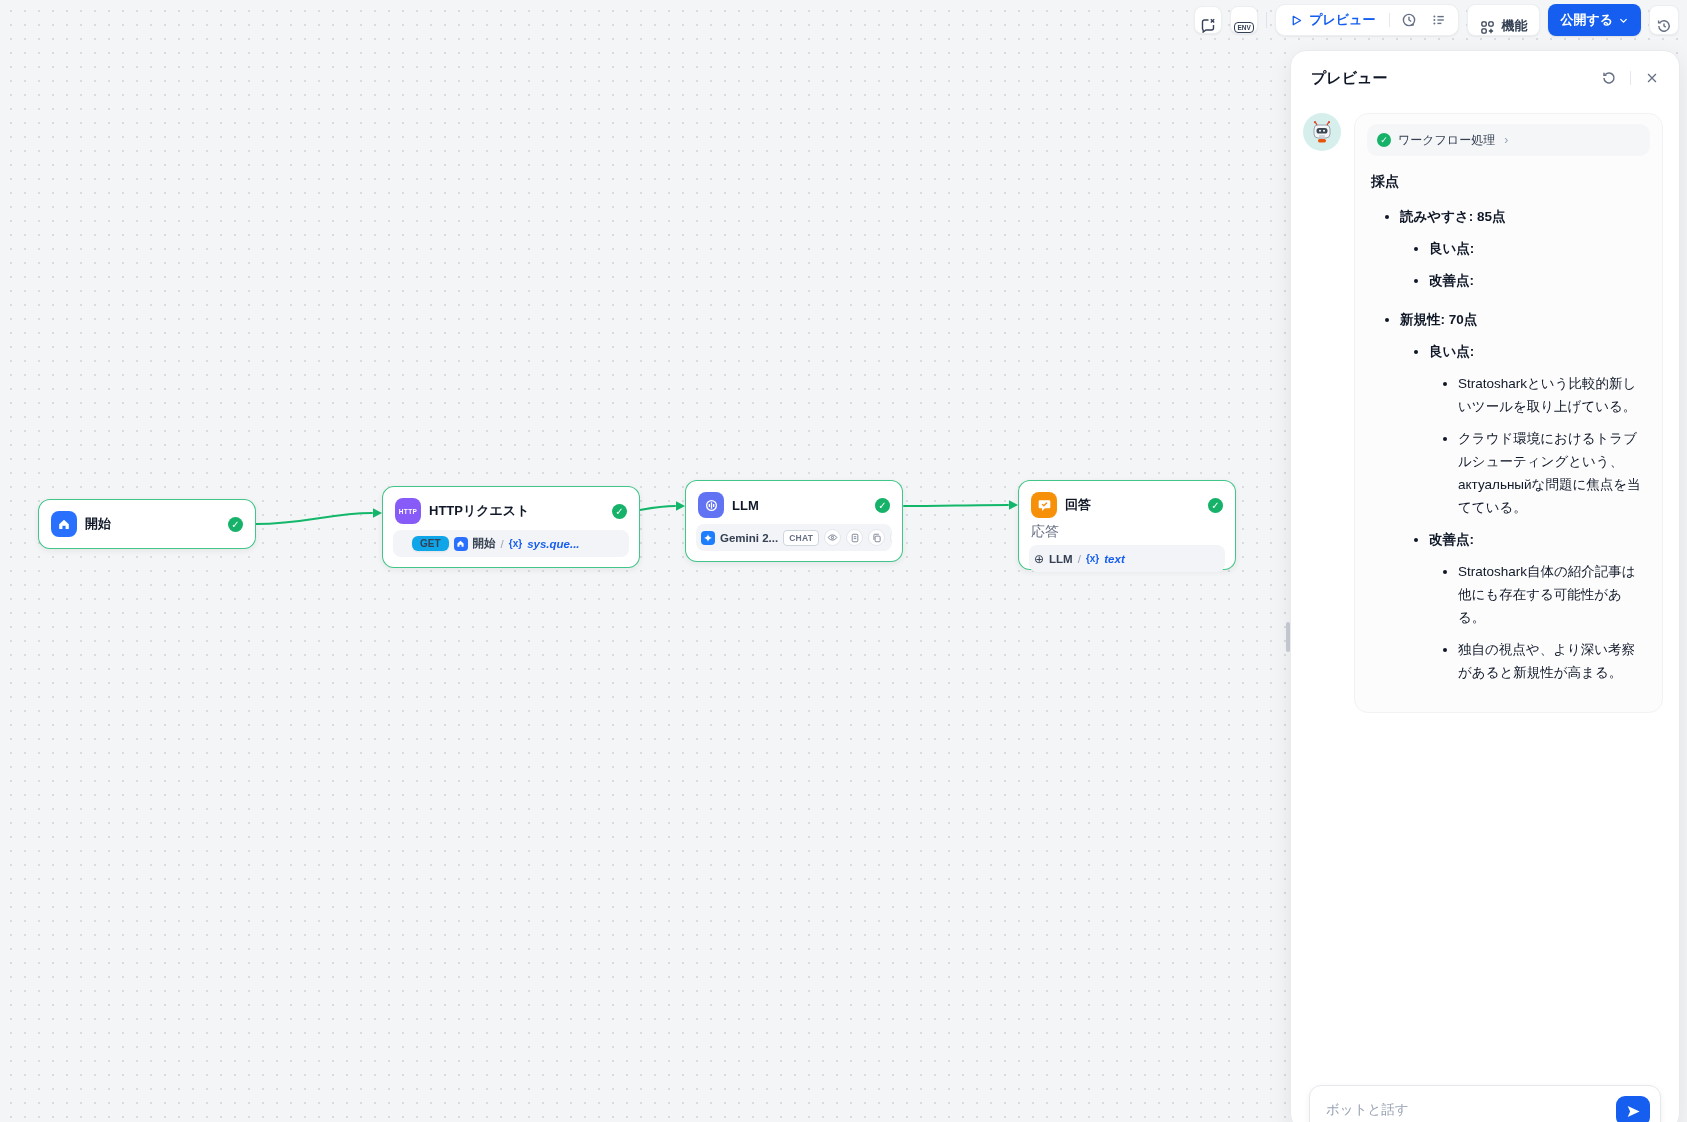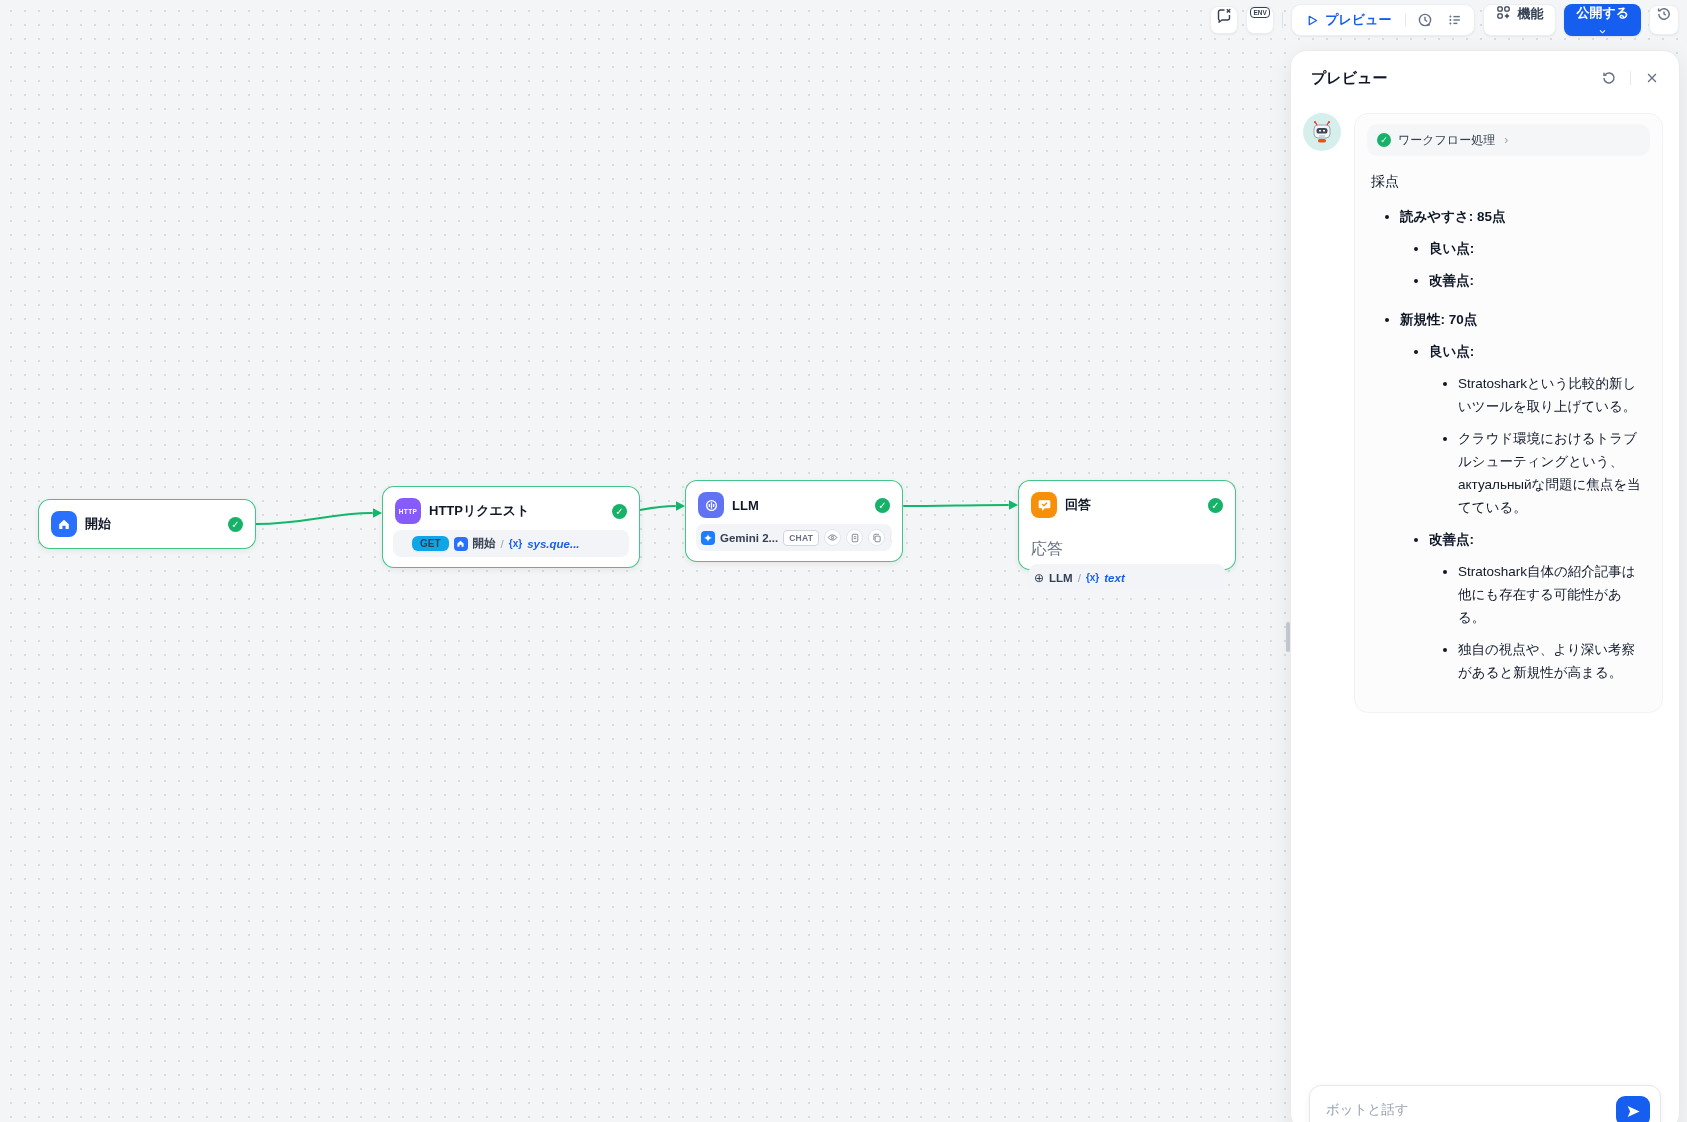--- a/index.html
+++ b/index.html
@@ -35,47 +35,47 @@
   .slash { color:#98a2b3; }
   .vx { color:#155eef; font-size:10px; font-weight:700; }
   .vname { color:#155eef; font-size:11.5px; font-weight:600;font-style:italic; }
   .gem-ic { width:14px; height:14px; border-radius:4px; background:#1c7dff;
     display:inline-flex; align-items:center; justify-content:center; color:#fff; flex:0 0 auto;}
   .chat-badge { border:1px solid #d0d5dd; border-radius:4px; background:#fff;
     font-size:8.5px; font-weight:600; letter-spacing:.3px; color:#667085; padding:2px 5px; }
   .mini-round { width:17px; height:17px; border-radius:50%; background:#fff;
     border:1px solid #e2e5ea; display:inline-flex; align-items:center; justify-content:center;
     color:#667085; flex:0 0 auto; }
-  .out-label { font-size:16px; color:#676f83; margin:16px 12px 4px; }
+  .out-label { font-size:14px; color:#676f83; margin:0 12px 4px; }
   .ref-ic { font-size:12px; color:#354052; line-height:1; }
 
   .resize-handle { position:absolute; left:1286px; top:622px; width:4px; height:30px;
     border-radius:2px; background:#c9cdd4; cursor:col-resize; }
 
   
   .toolbar { position:absolute; top:4px; right:8px; display:flex; align-items:center; gap:8px; z-index:30; }
   .tbtn { background:#fff; border:1px solid #eceef1; border-radius:8px;
-    box-shadow:0 1px 2px rgba(16,24,40,.06); display:flex; align-items:flex-start;
+    box-shadow:0 1px 2px rgba(16,24,40,.06); display:flex; align-items:flex-end;
     justify-content:center; cursor:pointer; color:#344054; }
   .tbtn.sq { width:28px; height:28px; }
   .tb-sep { width:1px; height:16px; background:#dfe3e8; }
   .env-badge { border:1.5px solid #344054; border-radius:4px; font-size:6.5px;
     font-weight:800; padding:1px 2px; color:#344054; }
   .pill-group { background:#fff; border:1px solid #eceef1; border-radius:10px;
     box-shadow:0 1px 2px rgba(16,24,40,.06); display:flex; align-items:center;
     height:32px; padding:0 6px; gap:4px; }
   .preview-btn { display:flex; align-items:center; gap:6px; color:#155eef;
     font-size:13px; font-weight:600; padding:0 8px; cursor:pointer; }
   .pg-sep { width:1px; height:14px; background:#e4e7ec; margin:0 2px; }
   .ico-btn { width:26px; height:26px; border-radius:6px; display:flex; align-items:center;
     justify-content:center; color:#667085; cursor:pointer; }
   .feat-btn { height:32px; padding:0 12px; gap:6px; font-size:13px; font-weight:600; }
   .publish-btn { height:32px; background:#155eef; border:none; color:#fff; border-radius:8px;
     padding:0 12px; display:flex; align-items:center; gap:5px; font-size:13px; font-weight:600;
-    box-shadow:0 1px 2px rgba(16,24,40,.1); cursor:pointer;flex-direction:column; }
+    box-shadow:0 1px 2px rgba(16,24,40,.1); cursor:pointer; }
   .hist-btn { width:30px; height:30px; }
 
   
   .panel { position:absolute; left:1290px; top:50px; width:390px; height:1080px;
     background:#fff; border:1px solid #e8eaee; border-radius:16px;
     box-shadow:0 8px 24px rgba(16,24,40,.08); z-index:20; overflow:hidden; }
   .panel-header { display:flex; align-items:center; padding:14px 14px 8px 20px; }
   .panel-title { font-size:15px; font-weight:700; color:#101828; }
   .ph-actions { margin-left:auto; display:flex; align-items:center; gap:8px; color:#667085; }
   .ph-btn { width:26px; height:26px; border-radius:6px; display:flex; align-items:center;
@@ -87,21 +87,21 @@
     display:flex; align-items:center; justify-content:center; }
   .bubble { flex:1; margin-left:13px; background:#fcfcfd; border:1px solid #f1f2f4;
     border-radius:14px; padding:10px 2px 12px; }
   .status-chip { margin:0 10px; height:32px; background:#f5f6f8; border-radius:10px;
     display:flex; align-items:center; gap:7px; padding:0 10px; cursor:pointer; }
   .chip-check { width:14px; height:14px; border-radius:50%; background:#17b26a; color:#fff;
     font-size:9px; line-height:14px; text-align:center; flex:0 0 auto; }
   .chip-label { font-size:12px; font-weight:500; color:#354052; }
   .chip-chev { color:#98a2b3; font-size:12px; margin-left:2px; }
   .md { padding:14px 14px 0; font-size:13.5px; line-height:23px; color:#101828; }
-  .md-heading { font-size:14px; font-weight:400; margin-bottom:10px; }
+  .md-heading { font-size:14px; font-weight:700; margin-bottom:10px; }
   .md ul { margin:0; padding-left:29px; list-style:disc; }
   .md li { margin:9px 0; }
   .md ul.lv1 > li { margin:12px 0 16px; }
   .md .b { font-weight:700; }
 
   .panel-fade { position:absolute; left:1px; right:1px; bottom:28px; height:115px;
     background:linear-gradient(to top, #ffffff 45%, rgba(255,255,255,0)); pointer-events:none; z-index:5; }
   .input-bar { position:absolute; left:18px; right:18px; bottom:-12px; height:56px; z-index:6;
     background:#fff; border:1px solid #e4e7ec; border-radius:12px;
     box-shadow:0 2px 6px rgba(16,24,40,.06); display:flex; align-items:flex-start; padding:10px 10px 0 16px; }

